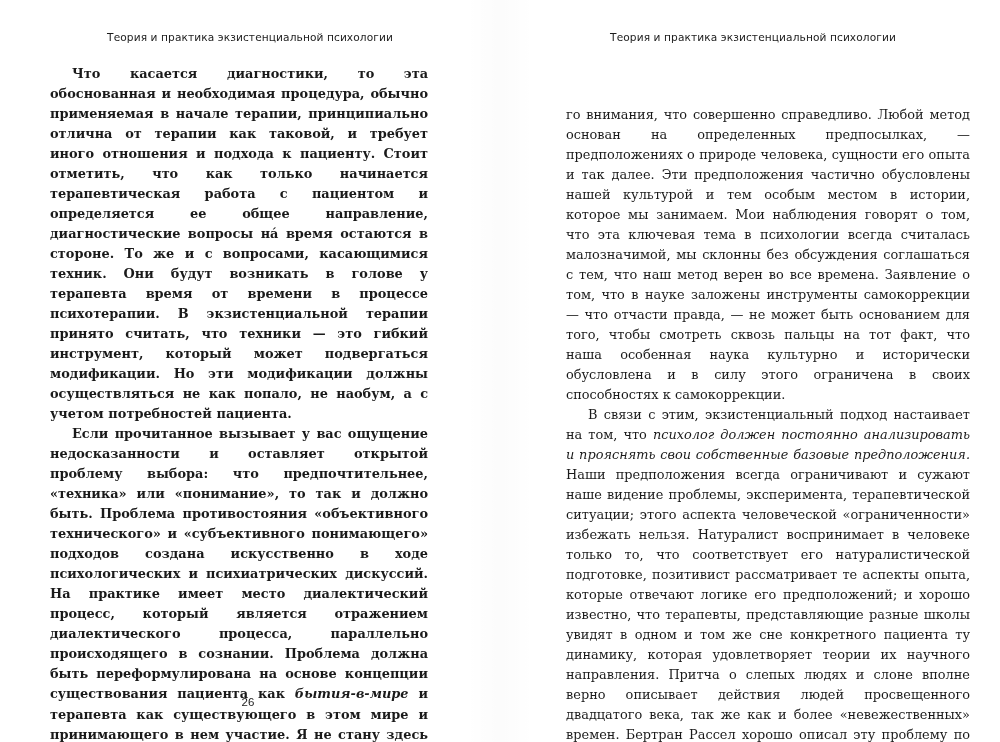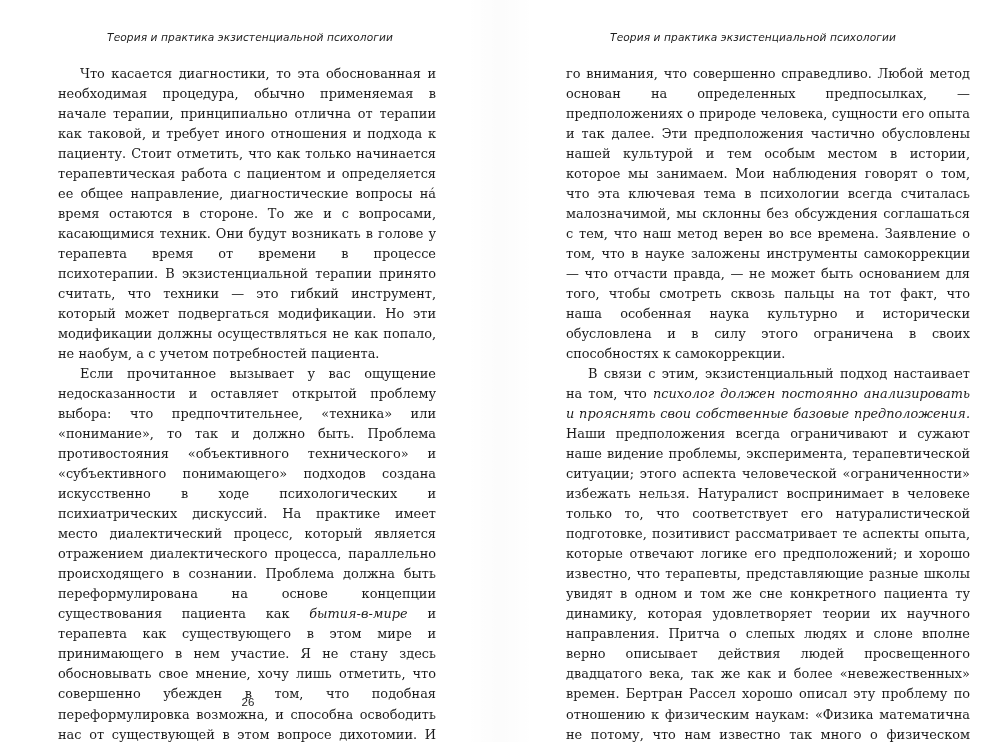--- a/index.html
+++ b/index.html
@@ -32,32 +32,31 @@
     height: 742px;
     box-sizing: border-box;
     background: #ffffff;
   }
 
   .page-inner {
     position: absolute;
     top: 0;
     bottom: 0;
   }
-  .page-left .page-inner  { left: 58px;  width: 378px; }
+  .page-left .page-inner  { left: 50px;  width: 378px; font-weight: bold; }
   .page-right .page-inner { left: 66px;  width: 404px; }
 
   
   .running-head {
     position: absolute;
     top: 31px;
     left: 0;
     width: 100%;
     text-align: center;
     font-family: "DejaVu Sans", "Liberation Sans", sans-serif;
-    font-style: italic;
     font-size: 10.6px;
     letter-spacing: .1px;
     color: #1b1b1b;
     white-space: nowrap;
   }
   .page-right .running-head { text-indent: 6px; }
 
   
   .textblock {
     position: absolute;
@@ -72,21 +71,21 @@
     text-align: justify;
     text-justify: inter-word;
     text-indent: 22px;
     font-size: 12.9px;
     line-height: 20.02px;
     hyphens: manual;
     word-spacing: .2px;
   }
   .page-right p.para { font-size: 12.9px; line-height: 20.02px; }
 
-  p.para.cont { text-indent: 0; }
+  p.para.cont { text-indent: 0; margin-top: 41px; }
 
   em.it {
     font-style: italic;
   }
 
   
   .folio {
     position: absolute;
     left: 0;
     width: 100%;

